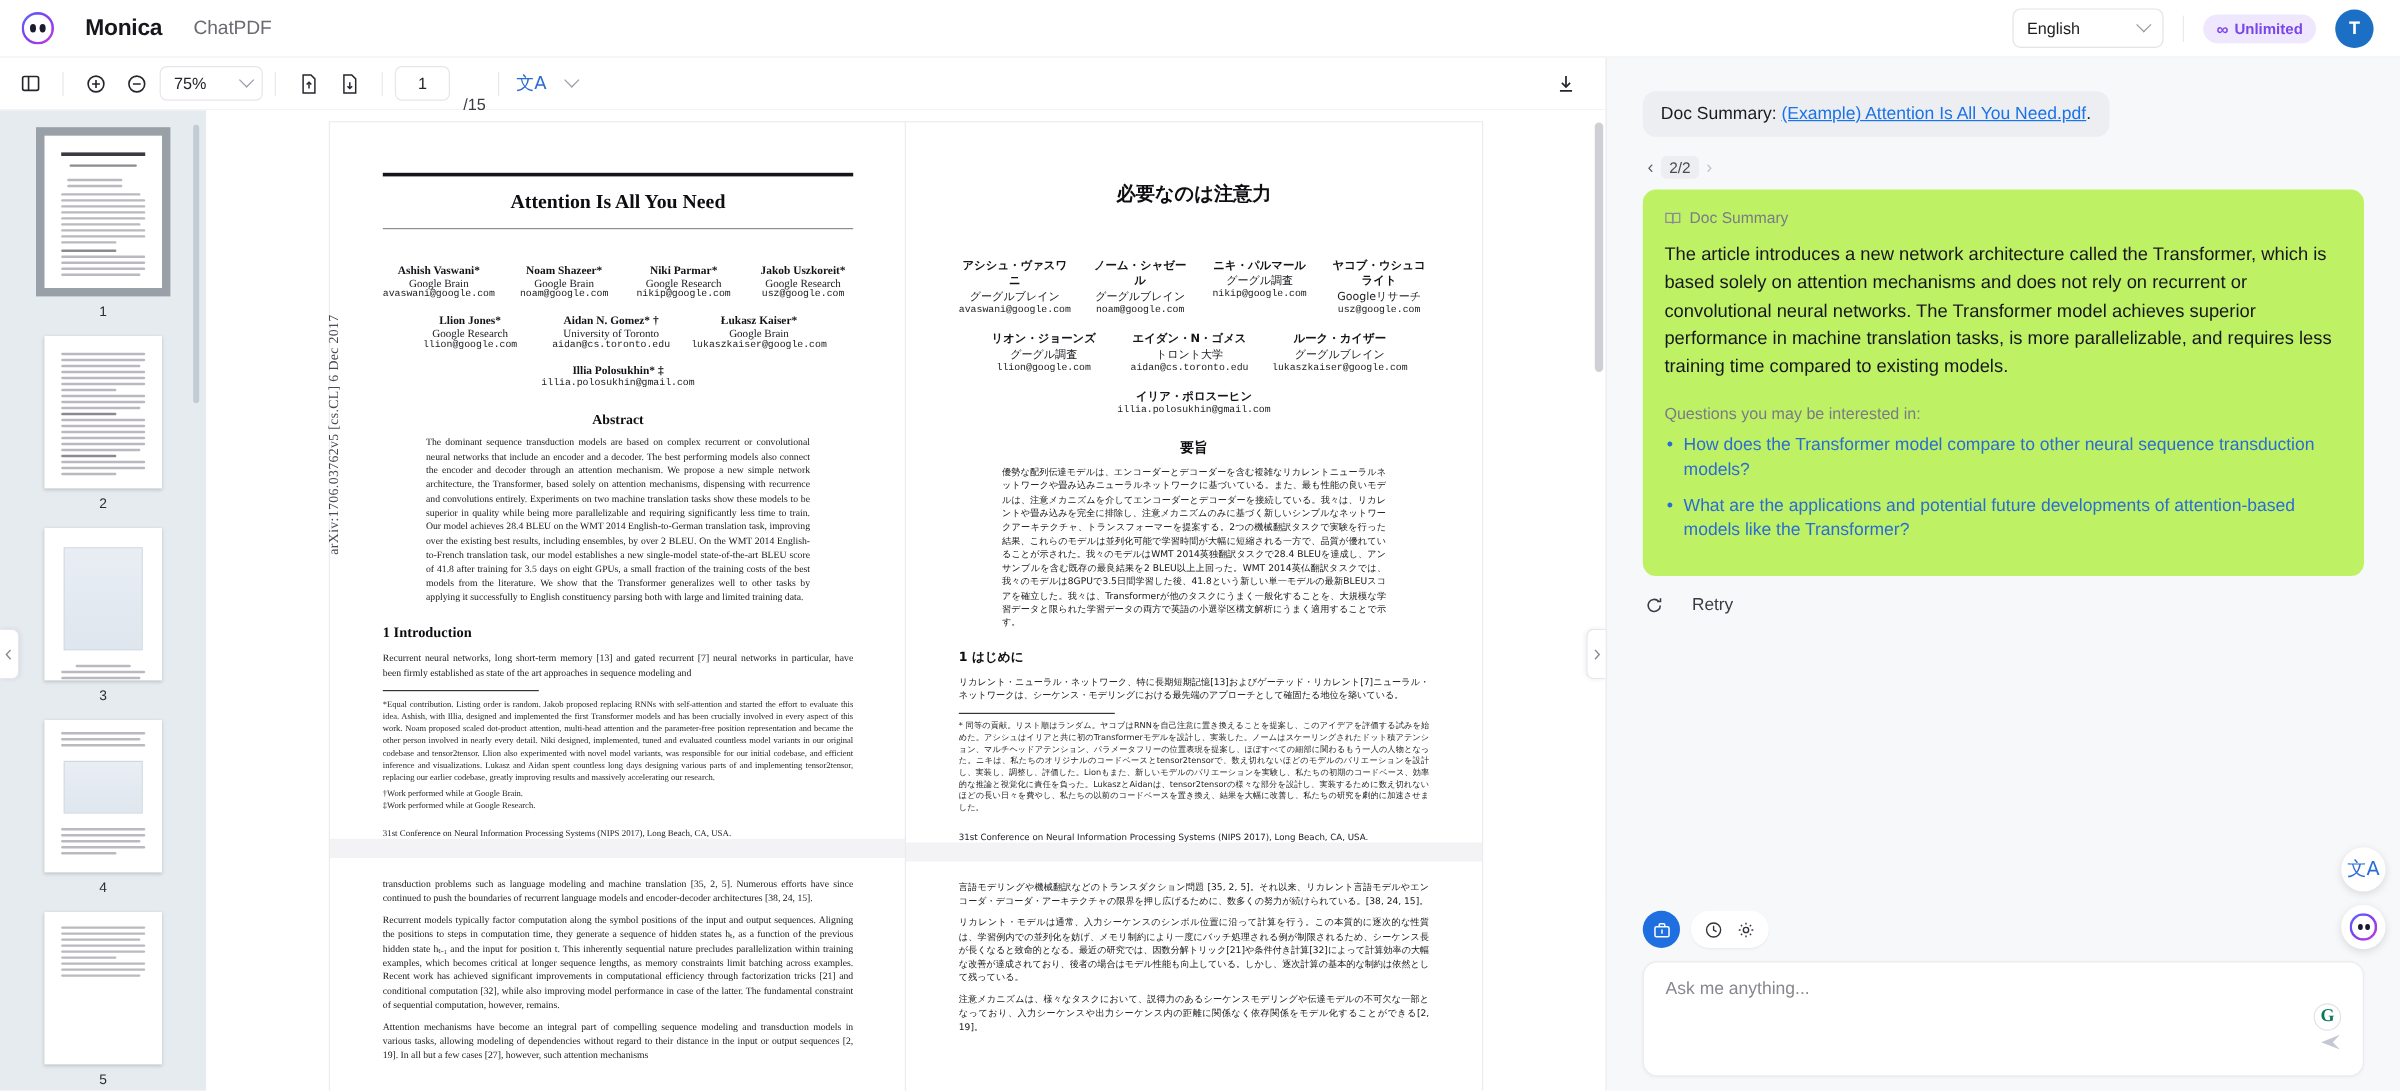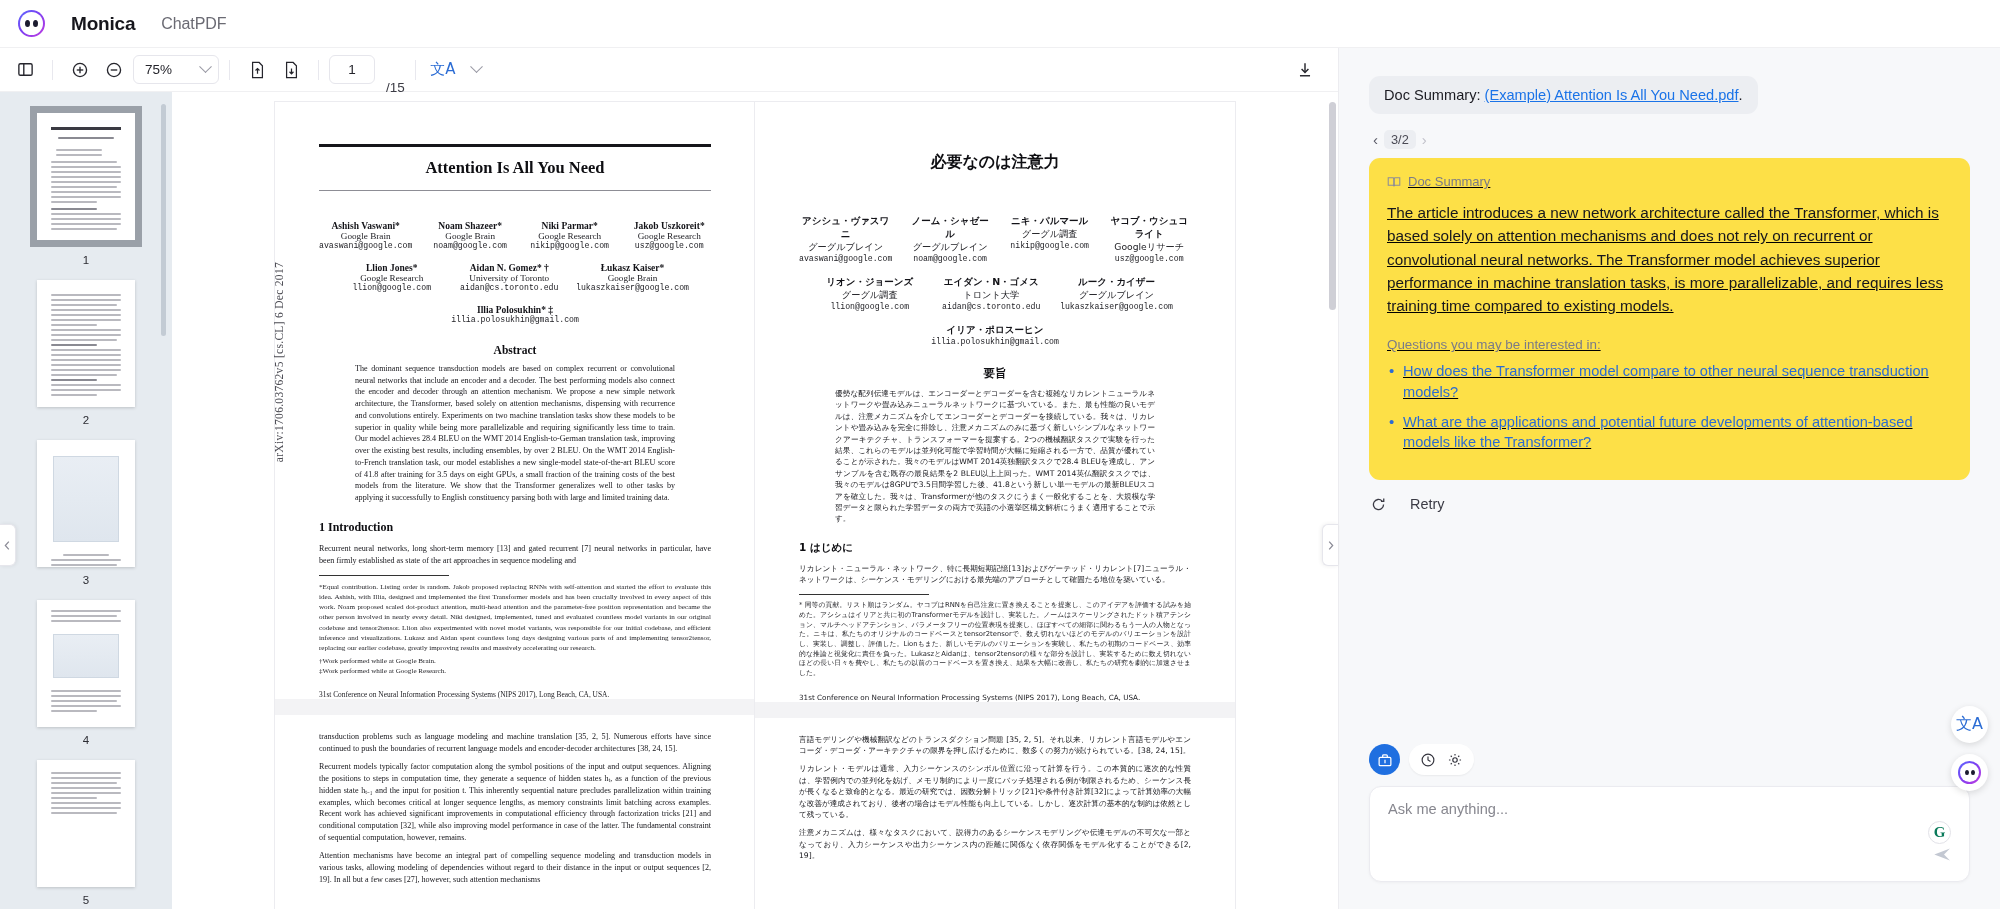--- a/index.html
+++ b/index.html
@@ -158,30 +158,30 @@
   .chat-scroll { flex:1; overflow:hidden; padding: 28px 30px 0 30px; position:relative; }
   .user-msg {
     background:#eceef2; border-radius: 11px; padding: 11px 15px; display:inline-block;
     font-size: 14.6px; color:#1b1b22; max-width: 92%;
   }
   .user-msg a { color:#1a73e8; text-decoration: underline; }
   .pager { display:flex; align-items:center; gap:2px; margin: 16px 0 9px; }
   .pager-btn { font-size: 15px; color:#5a5a66; cursor:pointer; padding: 1px 4px; line-height:1; }
   .pager-btn.dis { color:#c2c2cb; cursor:default; }
   .pager-count { font-size: 12.8px; color:#4a4a55; background:#eceef2; border-radius:5px; padding: 2px 7px; }
-  .ai-card { background:#fde047; border-radius: 11px; padding: 16px 18px 18px; text-decoration: underline; }
+  .ai-card { background:#bef264; border-radius: 11px; padding: 16px 18px 18px; }
   .ai-head { display:flex; align-items:center; gap:7px; font-size: 13px; color:#7b7b87; margin-bottom: 12px; }
   .ai-body { font-size: 15.3px; line-height: 1.52; color:#16161d; }
   .q-label { font-size: 13.4px; color:#7b7b87; margin: 20px 0 9px; }
   .q-list { list-style:none; }
   .q-list li { position:relative; padding-left: 16px; margin-bottom: 9px; font-size: 14.6px; line-height:1.42; color:#2b6cd4; cursor:pointer; }
   .q-list li::before { content:"•"; position:absolute; left:2px; top:-1px; color:#2b6cd4; font-size:15px; }
   .retry { display:flex; align-items:center; gap:24px; margin: 16px 0 0 2px; font-size: 14.4px; color:#3b3b45; cursor:pointer; }
 
-  .chat-bottom { padding: 10px 30px 27px; background:#f7f8fa; position:relative; }
+  .chat-bottom { padding: 10px 30px 12px; background:#f7f8fa; position:relative; }
   .tools-row { display:flex; align-items:center; gap: 9px; margin-bottom: 11px; }
   .tool-primary {
     width: 31px; height: 31px; border-radius: 50%; background:#1f6fe0;
     display:flex; align-items:center; justify-content:center; cursor:pointer;
   }
   .tool-pill {
     height: 31px; background:#fff; border-radius: 16px; display:flex; align-items:center;
     gap: 11px; padding: 0 11px; box-shadow: 0 1px 2px rgba(0,0,0,.06); cursor:pointer;
   }
   .composer {
@@ -220,20 +220,32 @@
       <div class="brand-logo">
         <span class="eyes">
             <span class="eye"></span>
             <span class="eye"></span>
           </span>
       </div>
       <span class="brand-name">Monica</span>
       <span class="brand-sub">ChatPDF</span>
     </div>
 
+    <div class="header-right">
+      <div class="lang-select">
+        <span>English</span>
+        <span class="chev"></span>
+      </div>
+      <div class="vdiv"></div>
+      <div class="plan-badge">
+        <span class="inf">∞</span>
+        <span>Unlimited</span>
+      </div>
+      <div class="avatar">T</div>
+    </div>
   </div>
 
   <div class="body-row">
 
     <div class="pdf-pane">
 
       <div class="toolbar">
         <div class="tb-btn">
           <svg width="17" height="17" viewBox="0 0 20 20" fill="none" stroke="#25252c" stroke-width="1.6">
             <rect x="2.2" y="3.2" width="15.6" height="13.6" rx="1.8"></rect>
@@ -582,21 +594,21 @@
       <div class="chat-scroll">
 
         <div>
           <div class="user-msg">
             <span>Doc Summary: </span><a href="#">(Example) Attention Is All You Need.pdf</a><span>.</span>
           </div>
         </div>
 
         <div class="pager">
           <span class="pager-btn">‹</span>
-          <span class="pager-count">3/2</span>
+          <span class="pager-count">2/2</span>
           <span class="pager-btn dis">›</span>
         </div>
 
         <div class="ai-card">
           <div class="ai-head">
             <svg width="14" height="14" viewBox="0 0 16 16" fill="none" stroke="#8c8c98" stroke-width="1.2">
               <path d="M1.4 3.1h5.3c.6 0 1.1.5 1.1 1.1v8.6c0-.6-.5-1.1-1.1-1.1H1.4z"></path>
               <path d="M14.6 3.1H9.3c-.6 0-1.1.5-1.1 1.1v8.6c0-.6.5-1.1 1.1-1.1h5.3z"></path>
             </svg>
             <span>Doc Summary</span>

